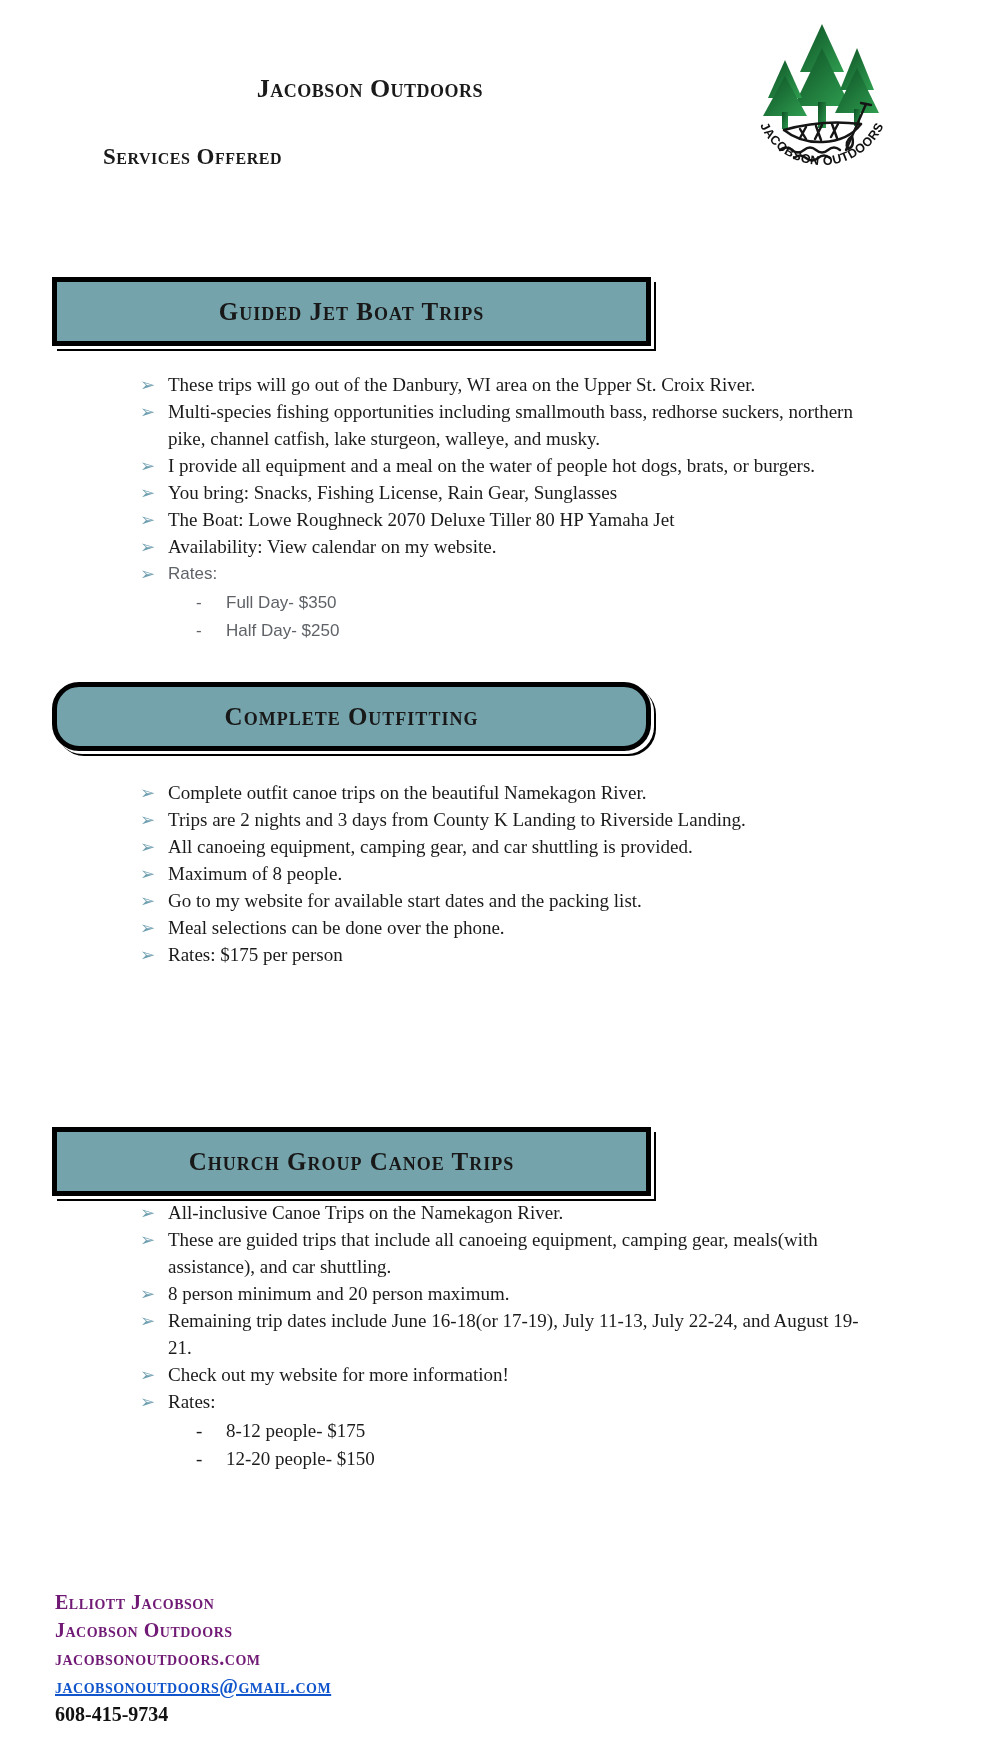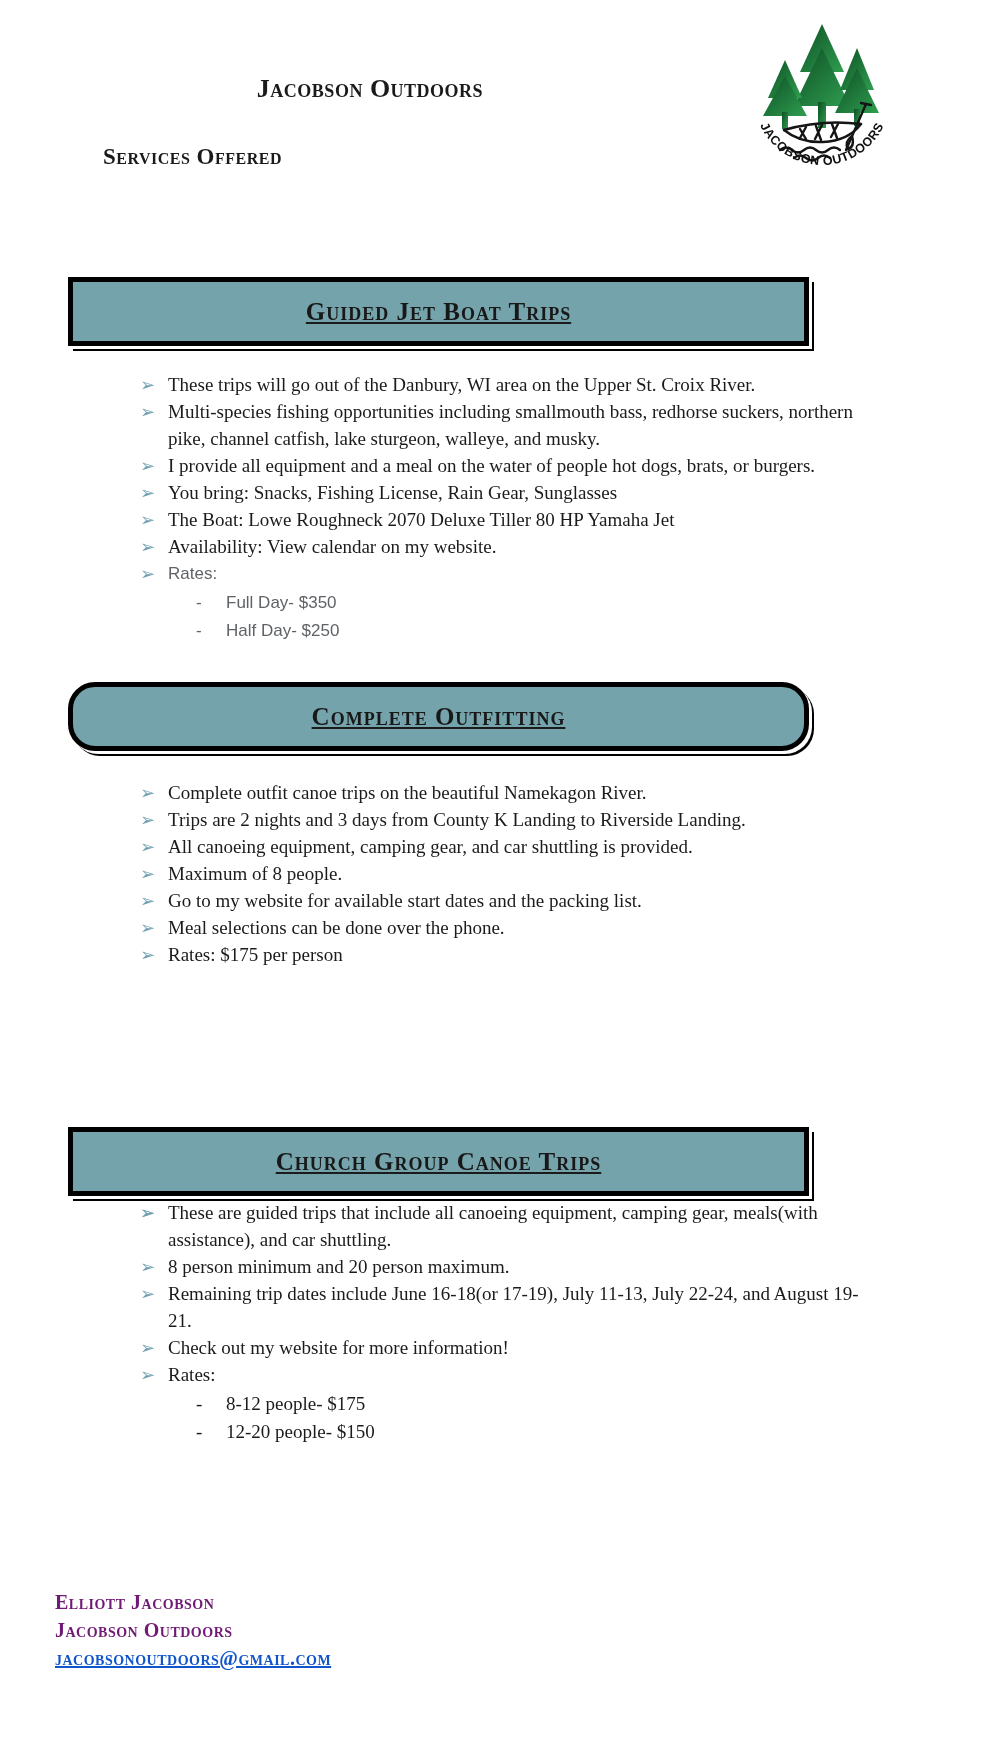--- a/index.html
+++ b/index.html
@@ -17,26 +17,26 @@
     font-size:26px;font-weight:bold;
     font-variant:small-caps;letter-spacing:.5px;color:#1a1a1a;
   }
   .subtitle{
     position:absolute;top:144px;left:55px;
     font-size:23px;font-weight:bold;
     font-variant:small-caps;letter-spacing:.5px;color:#1a1a1a;margin-left:48px;
   }
   .logo{position:absolute;top:10px;left:748px;width:148px;height:168px;}
   .bar{
-    position:absolute;left:68px;width:741px;height:69px;
+    position:absolute;left:52px;width:599px;height:69px;
     box-sizing:border-box;
     background:#74a3ab;
     border:5px solid #000;
     box-shadow:3px 3px 0 #ffffff,5px 5px 0 #000000;
-    display:flex;align-items:center;justify-content:center;text-decoration:underline;
+    display:flex;align-items:center;justify-content:center;
   }
   .bar-title{
     font-size:25px;font-weight:bold;font-variant:small-caps;
     letter-spacing:1px;color:#181818;
   }
   #bar1{top:277px;} #bar2{top:682px;border-radius:27px;} #bar3{top:1103px;margin-top:24px;}
   ul.bullets{
     position:absolute;left:140px;width:728px;
     margin:0;padding:0;list-style:none;
     font-size:19px;line-height:27px;color:#1b1b1b;
@@ -193,20 +193,21 @@
       <span>Rates: $175 per person</span>
     </li>
   </ul>
 
   <div class="bar" id="bar3">
     <span class="bar-title">Church Group Canoe Trips</span>
   </div>
   <ul class="bullets" id="list3">
     <li>
       <span class="glyph">➢</span>
+      <span>All-inclusive Canoe Trips on the Namekagon River.</span>
     </li>
     <li>
       <span class="glyph">➢</span>
       <span>These are guided trips that include all canoeing equipment, camping gear, meals(with assistance), and car shuttling.</span>
     </li>
     <li>
       <span class="glyph">➢</span>
       <span>8 person minimum and 20 person maximum.</span>
     </li>
     <li>
@@ -229,16 +230,18 @@
           <span class="dash">-</span>
           <span>12-20 people- $150</span>
         </li>
       </ul>
     </li>
   </ul>
 
   <div class="footer">
     <div class="caps">Elliott Jacobson</div>
     <div class="caps">Jacobson Outdoors</div>
+    <div class="caps">jacobsonoutdoors.com</div>
     <div><a class="email">jacobsonoutdoors@gmail.com</a></div>
+    <div class="phone">608-415-9734</div>
   </div>
 
 </div>
 
 </body></html>

